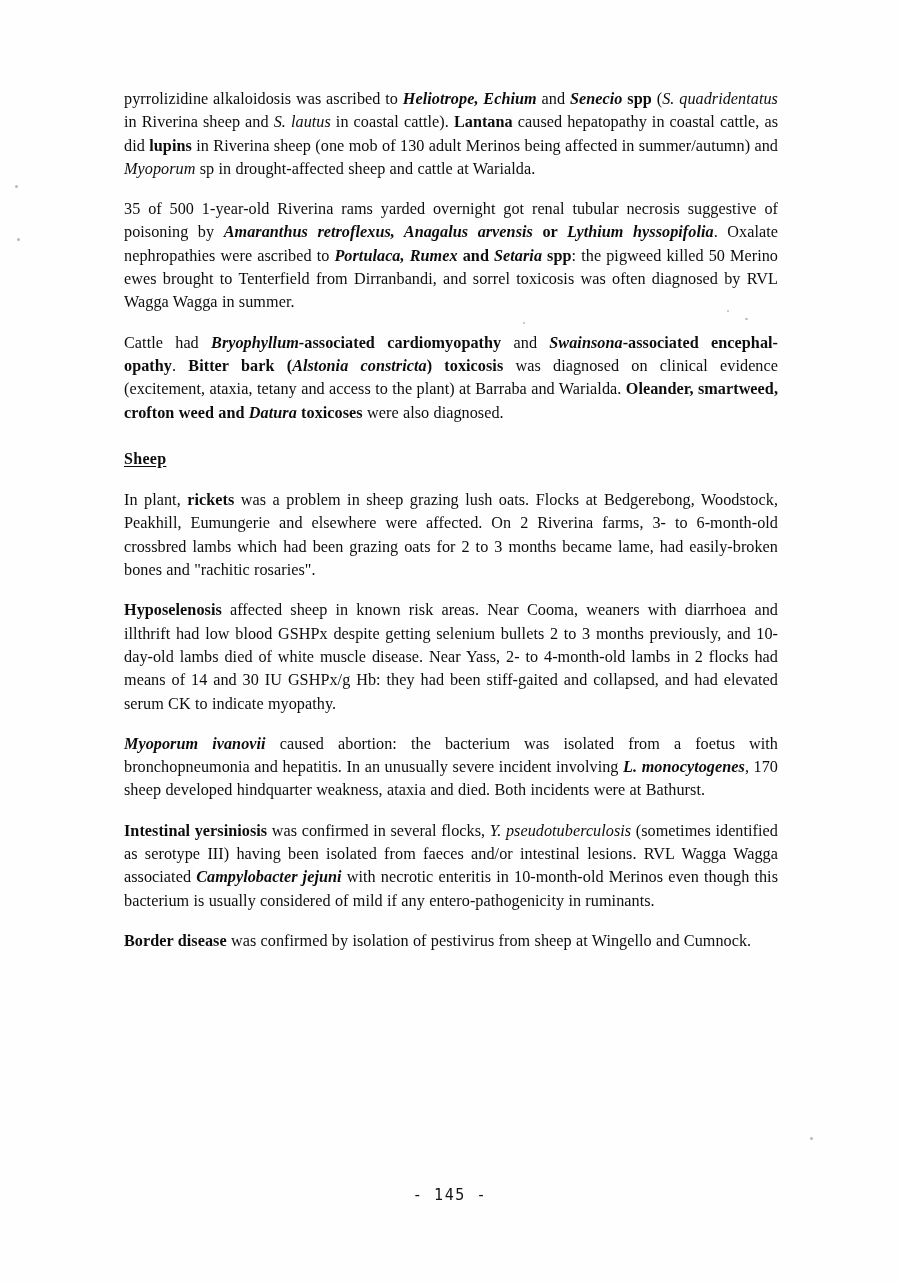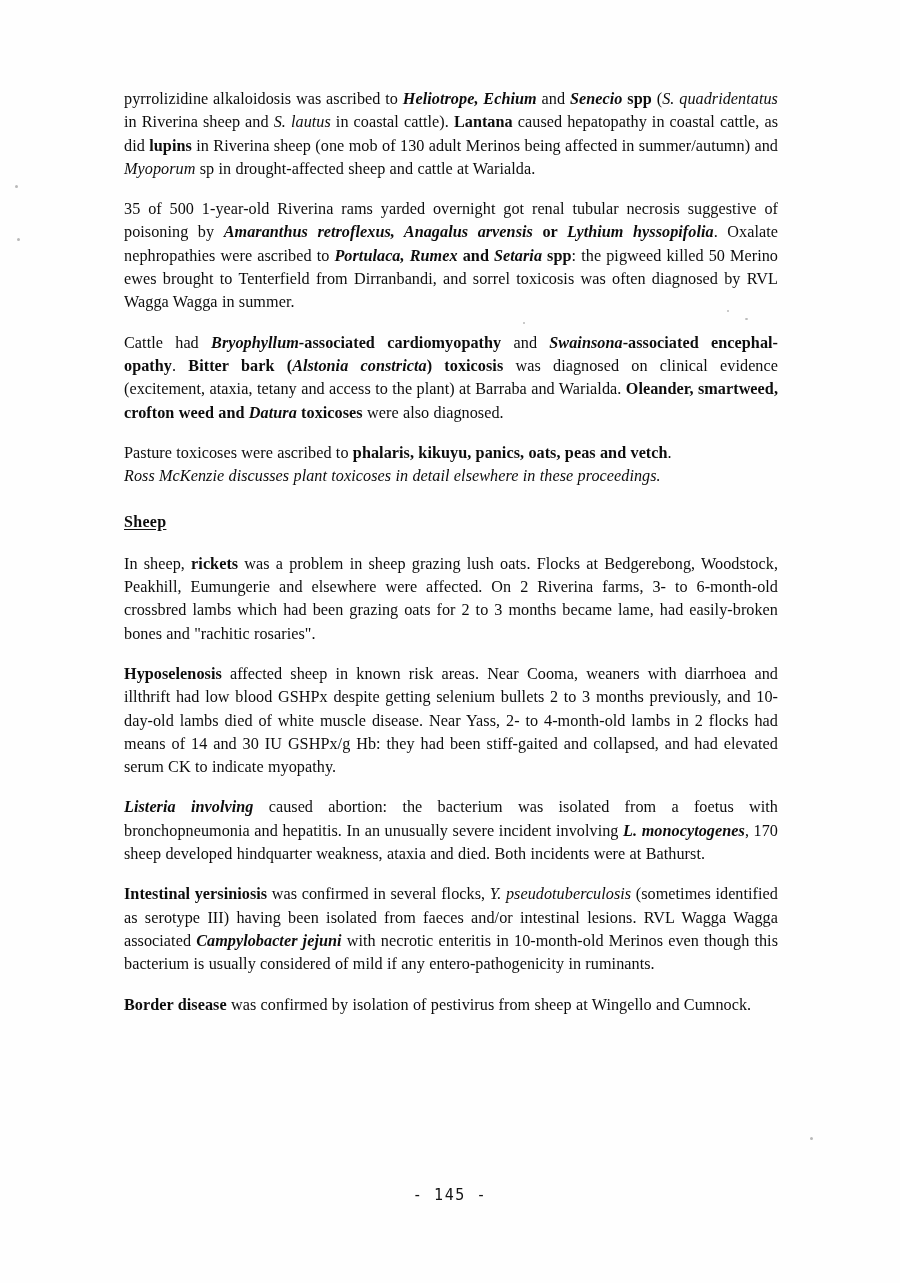--- a/index.html
+++ b/index.html
@@ -91,31 +91,30 @@
   <span class="speck s6"></span>
 
   <div id="content">
 
     <p class="para"><span>pyrrolizidine alkaloidosis was ascribed to </span><span class="bi">Heliotrope, Echium</span><span> and </span><span class="bi">Senecio</span><span class="b"> spp</span><span> (</span><span class="i">S. quadridentatus</span><span> in Riverina sheep and </span><span class="i">S. lautus</span><span> in coastal cattle).  </span><span class="b">Lantana</span><span> caused hepatopathy in coastal cattle, as did </span><span class="b">lupins</span><span> in Riverina sheep (one mob of 130 adult Merinos being affected in summer/autumn) and </span><span class="i">Myoporum</span><span> sp in drought-affected sheep and cattle at Warialda.</span></p>
 
     <p class="para"><span>35 of 500 1-year-old Riverina rams yarded overnight got renal tubular necrosis suggestive of poisoning by </span><span class="bi">Amaranthus retroflexus, Anagalus arvensis</span><span class="b"> or </span><span class="bi">Lythium hyssopifolia</span><span>.  Oxalate nephropathies were ascribed to </span><span class="bi">Portulaca, Rumex</span><span class="b"> and </span><span class="bi">Setaria</span><span class="b"> spp</span><span>:  the pigweed killed 50 Merino ewes brought to Tenterfield from Dirranbandi, and sorrel toxicosis was often diagnosed by RVL Wagga Wagga in summer.</span></p>
 
     <p class="para"><span>Cattle had </span><span class="bi">Bryophyllum</span><span class="b">-associated cardiomyopathy</span><span> and </span><span class="bi">Swainsona</span><span class="b">-associated encephal-opathy</span><span>. </span><span class="b">Bitter bark (</span><span class="bi">Alstonia constricta</span><span class="b">) toxicosis</span><span> was diagnosed on clinical evidence (excitement, ataxia, tetany and access to the plant) at Barraba and Warialda.  </span><span class="b">Oleander, smartweed, crofton weed and </span><span class="bi">Datura</span><span class="b"> toxicoses</span><span> were also diagnosed.</span></p>
 
-    <p class="para"><span>Pasture toxicoses were ascribed to </span><span class="b">phalaris, kikuyu, panics, oats, peas and vetch</span><span>.</span><br><span class="i">Ross McKenzie discusses plant toxicoses in detail elsewhere in these proceedings.</span></p>
 
     <h2 class="section-heading">Sheep</h2>
 
-    <p class="para"><span>In sheep, </span><span class="b">rickets</span><span> was a problem in sheep grazing lush oats.  Flocks at Bedgerebong, Woodstock, Peakhill, Eumungerie and elsewhere were affected.   On 2 Riverina farms, 3- to 6-month-old crossbred lambs which had been grazing oats for 2 to 3 months became lame, had easily-broken bones and "rachitic rosaries".</span></p>
+    <p class="para"><span>In plant, </span><span class="b">rickets</span><span> was a problem in sheep grazing lush oats.  Flocks at Bedgerebong, Woodstock, Peakhill, Eumungerie and elsewhere were affected.   On 2 Riverina farms, 3- to 6-month-old crossbred lambs which had been grazing oats for 2 to 3 months became lame, had easily-broken bones and "rachitic rosaries".</span></p>
 
     <p class="para"><span class="b">Hyposelenosis</span><span> affected sheep in known risk areas.  Near Cooma, weaners with diarrhoea and illthrift had low blood GSHPx despite getting selenium bullets 2 to 3 months previously, and 10-day-old lambs died of white muscle disease.  Near Yass, 2- to 4-month-old lambs in 2 flocks had means of 14 and 30 IU GSHPx/g Hb:  they had been stiff-gaited and collapsed, and had elevated serum CK to indicate myopathy.</span></p>
 
 
 
-    <p class="para"><span class="bi">Listeria involving</span><span> caused abortion:  the bacterium was isolated from a foetus with bronchopneumonia and hepatitis.  In an unusually severe incident involving </span><span class="bi">L. monocytogenes</span><span>, 170 sheep developed hindquarter weakness, ataxia and died.  Both incidents were at Bathurst.</span></p>
+    <p class="para"><span class="bi">Myoporum ivanovii</span><span> caused abortion:  the bacterium was isolated from a foetus with bronchopneumonia and hepatitis.  In an unusually severe incident involving </span><span class="bi">L. monocytogenes</span><span>, 170 sheep developed hindquarter weakness, ataxia and died.  Both incidents were at Bathurst.</span></p>
 
     <p class="para"><span class="b">Intestinal yersiniosis</span><span> was confirmed in several flocks, </span><span class="i">Y. pseudotuberculosis</span><span> (sometimes identified as serotype III) having been isolated from faeces and/or intestinal lesions.  RVL Wagga Wagga associated </span><span class="bi">Campylobacter jejuni</span><span> with necrotic enteritis in 10-month-old Merinos even though this bacterium is usually considered of mild if any entero-pathogenicity in ruminants.</span></p>
 
     <p class="para"><span class="b">Border disease</span><span> was confirmed by isolation of pestivirus from sheep at Wingello and Cumnock.</span></p>
 
   </div>
 
   <div id="page-number">- 145 -</div>
 
 </div>

